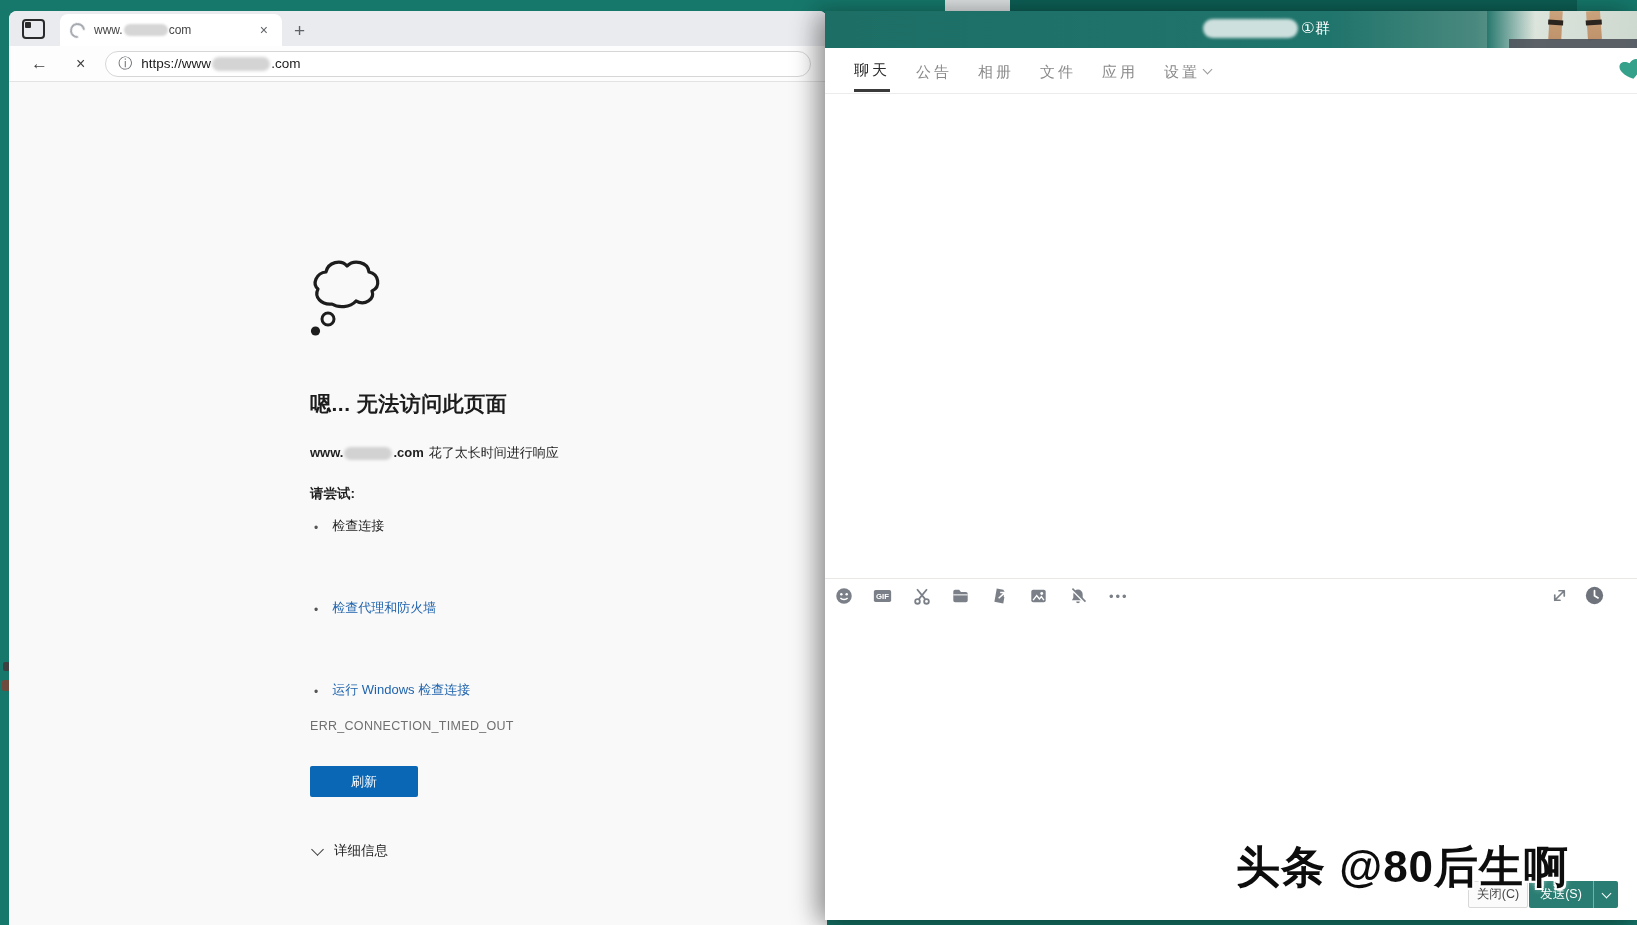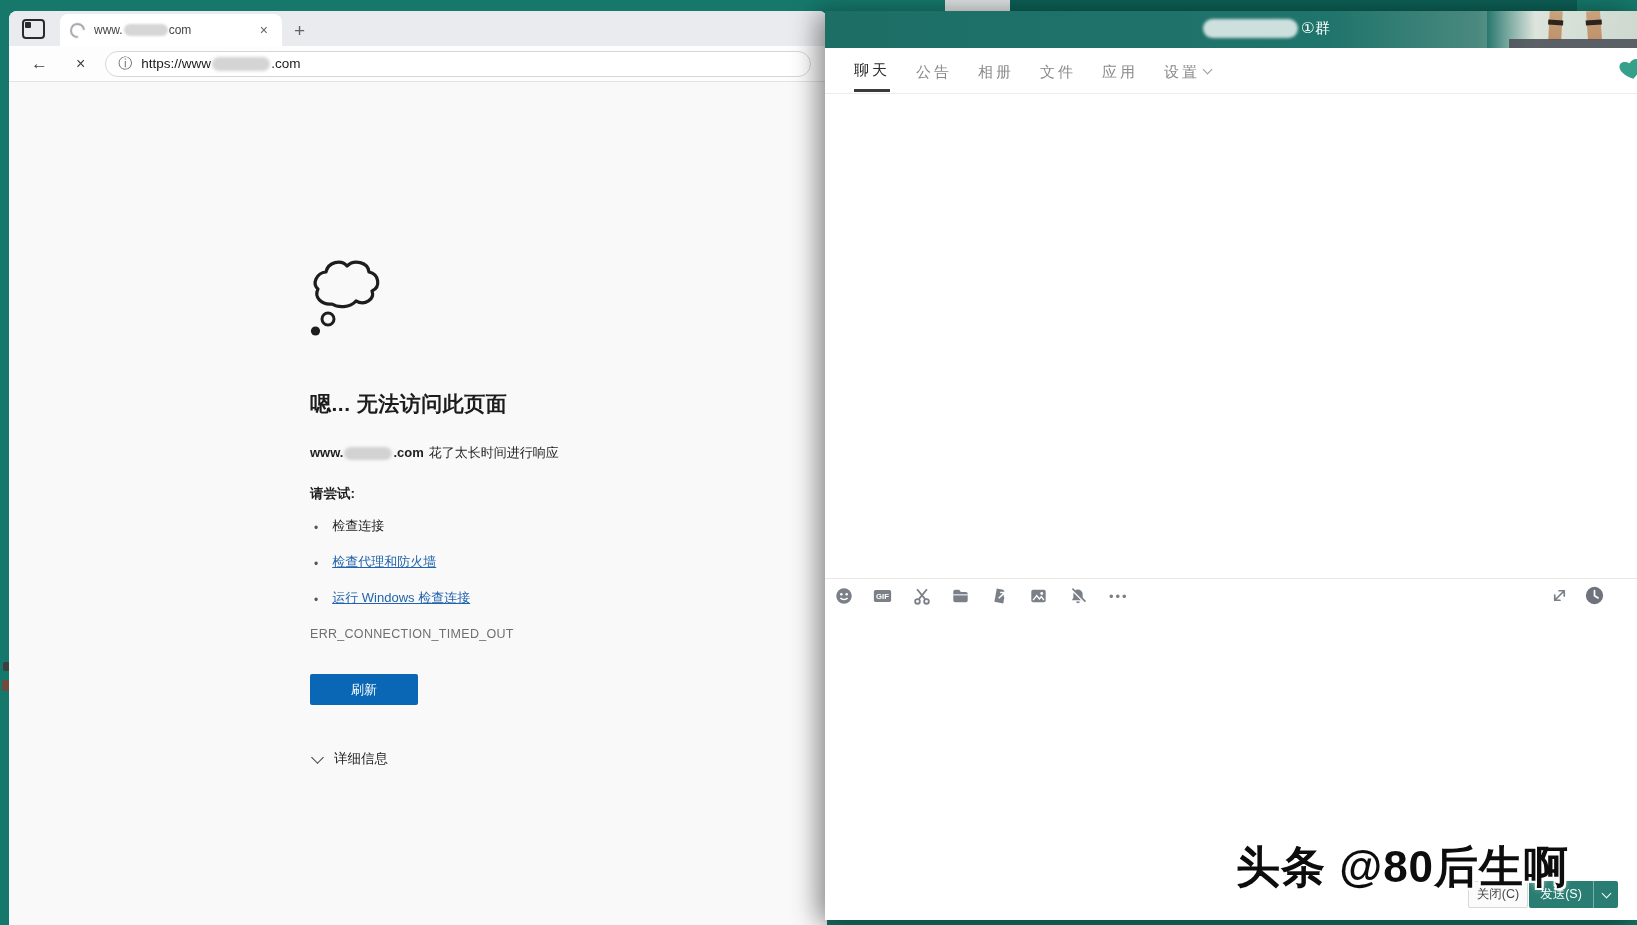--- a/index.html
+++ b/index.html
@@ -54,21 +54,21 @@
   .err h1{font-size:21px;font-weight:bold;color:#1c1c1c;margin:46px 0 0 0;letter-spacing:.5px;}
   .hostline{margin-top:26px;font-size:13px;}
   .hostline b{font-weight:bold;}
   .hostline .rest{margin-left:5px;}
   .blur-host{display:inline-block;width:48px;height:13px;background:#d2d2d2;border-radius:7px;
     filter:blur(1.4px);margin:0 1px;vertical-align:middle;}
   .trylabel{margin-top:23px;font-size:13.5px;font-weight:bold;}
   .errlist{list-style:none;margin:14px 0 0 0;padding:0;}
   .errlist li{font-size:13px;margin-bottom:18px;display:flex;align-items:flex-end;}
   .errlist li::before{content:"•";color:#555;margin:0 14px 0 4px;font-size:12px;}
-  .errlist .lnk{color:#2164ad;text-decoration:underline;cursor:pointer;}
+  .errlist .lnk{color:#2164ad;cursor:pointer;margin-top:46px;}
   .errcode{margin-top:20px;font-size:12.5px;color:#6f6f6f;letter-spacing:.3px;}
   .refresh{margin-top:33px;width:108px;height:31px;background:#0a67b5;color:#fff;border:none;
     font-size:13px;border-radius:2px;display:flex;align-items:center;justify-content:center;
     font-family:inherit;cursor:pointer;}
   .details{margin-top:45px;display:flex;align-items:center;font-size:13.5px;color:#1e1e1e;cursor:pointer;}
   .chev{width:8px;height:8px;border-right:1.6px solid #3a3a3a;border-bottom:1.6px solid #3a3a3a;
     transform:rotate(45deg);margin:-4px 12px 0 3px;flex:none;}
 
   
   .qq{

